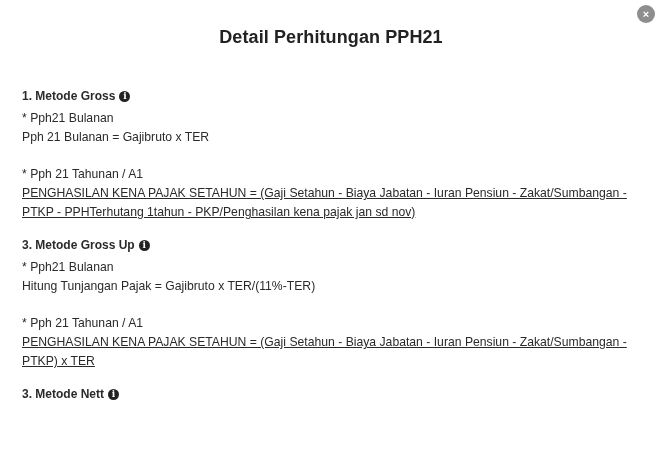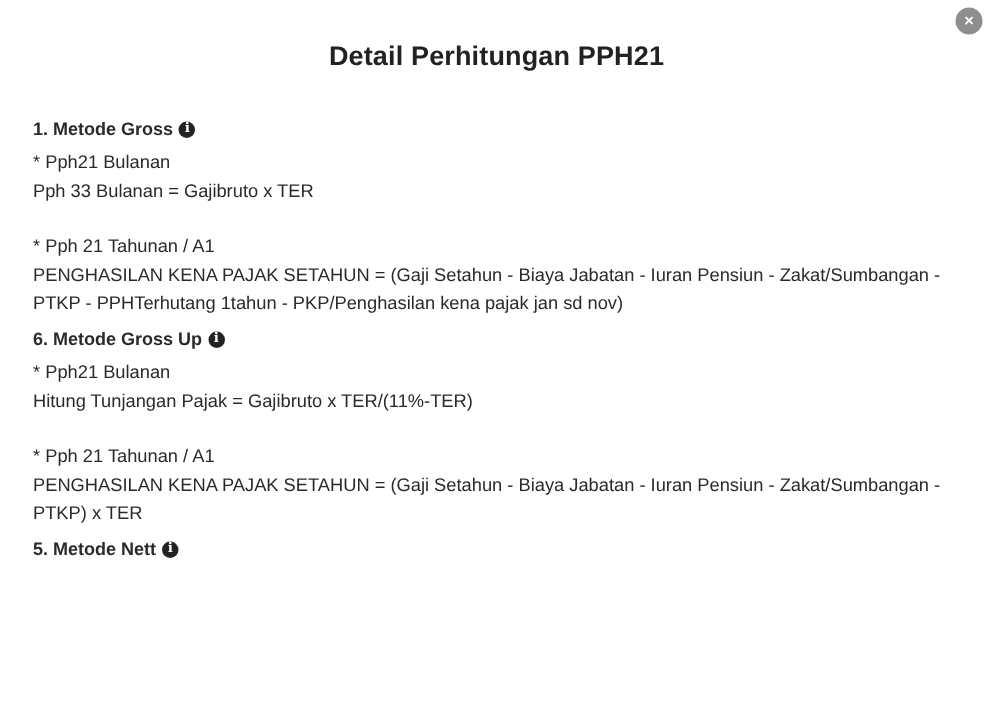--- a/index.html
+++ b/index.html
@@ -57,40 +57,40 @@
       font-size: 12.2px;
       line-height: 18.8px;
       color: #2a2a2a;
     }
     .section-head {
       font-weight: bold;
       font-size: 12px;
       display: flex;
       align-items: center;
       height: 19px;
-      margin-top: 4px;
+      margin-top: 14px;
       margin-bottom: 3px;
     }
     .section-head .info-icon {
       display: inline-block;
       width: 11px;
       height: 11px;
       border-radius: 50%;
       background: #222;
       color: #fff;
       font-size: 9px;
       line-height: 11px;
       text-align: center;
       font-weight: bold;
       font-family: "DejaVu Serif", serif;
       margin-left: 4px;
       cursor: pointer;
     }
     .line { white-space: nowrap; }
-    .line.wrap { white-space: normal; }
+    .line.wrap { white-space: normal; text-decoration: underline; }
     .blank { height: 18.8px; }
     .sec2 { margin-top: 5px; }
     .sec3 { margin-top: 5px; }
   </style>
 </head>
 <body>
 
 <div class="modal">
   <div class="close-btn">
     <span>×</span>
@@ -99,39 +99,39 @@
   <div class="title">Detail Perhitungan PPH21</div>
 
   <div class="content">
 
     <div class="section">
       <div class="section-head">
         <span>1. Metode Gross</span>
         <span class="info-icon">i</span>
       </div>
       <div class="line">* Pph21 Bulanan</div>
-      <div class="line">Pph 33 Bulanan = Gajibruto x TER</div>
+      <div class="line">Pph 21 Bulanan = Gajibruto x TER</div>
       <div class="blank"></div>
       <div class="line">* Pph 21 Tahunan / A1</div>
       <div class="line wrap">PENGHASILAN KENA PAJAK SETAHUN = (Gaji Setahun - Biaya Jabatan - Iuran Pensiun - Zakat/Sumbangan - PTKP - PPHTerhutang 1tahun - PKP/Penghasilan kena pajak jan sd nov)</div>
     </div>
 
     <div class="section sec2">
       <div class="section-head">
-        <span>6. Metode Gross Up</span>
+        <span>3. Metode Gross Up</span>
         <span class="info-icon">i</span>
       </div>
       <div class="line">* Pph21 Bulanan</div>
       <div class="line">Hitung Tunjangan Pajak = Gajibruto x TER/(11%-TER)</div>
       <div class="blank"></div>
       <div class="line">* Pph 21 Tahunan / A1</div>
       <div class="line wrap">PENGHASILAN KENA PAJAK SETAHUN = (Gaji Setahun - Biaya Jabatan - Iuran Pensiun - Zakat/Sumbangan - PTKP) x TER</div>
     </div>
 
     <div class="section sec3">
       <div class="section-head">
-        <span>5. Metode Nett</span>
+        <span>3. Metode Nett</span>
         <span class="info-icon">i</span>
       </div>
     </div>
 
   </div>
 </div>
 
 </body></html>

